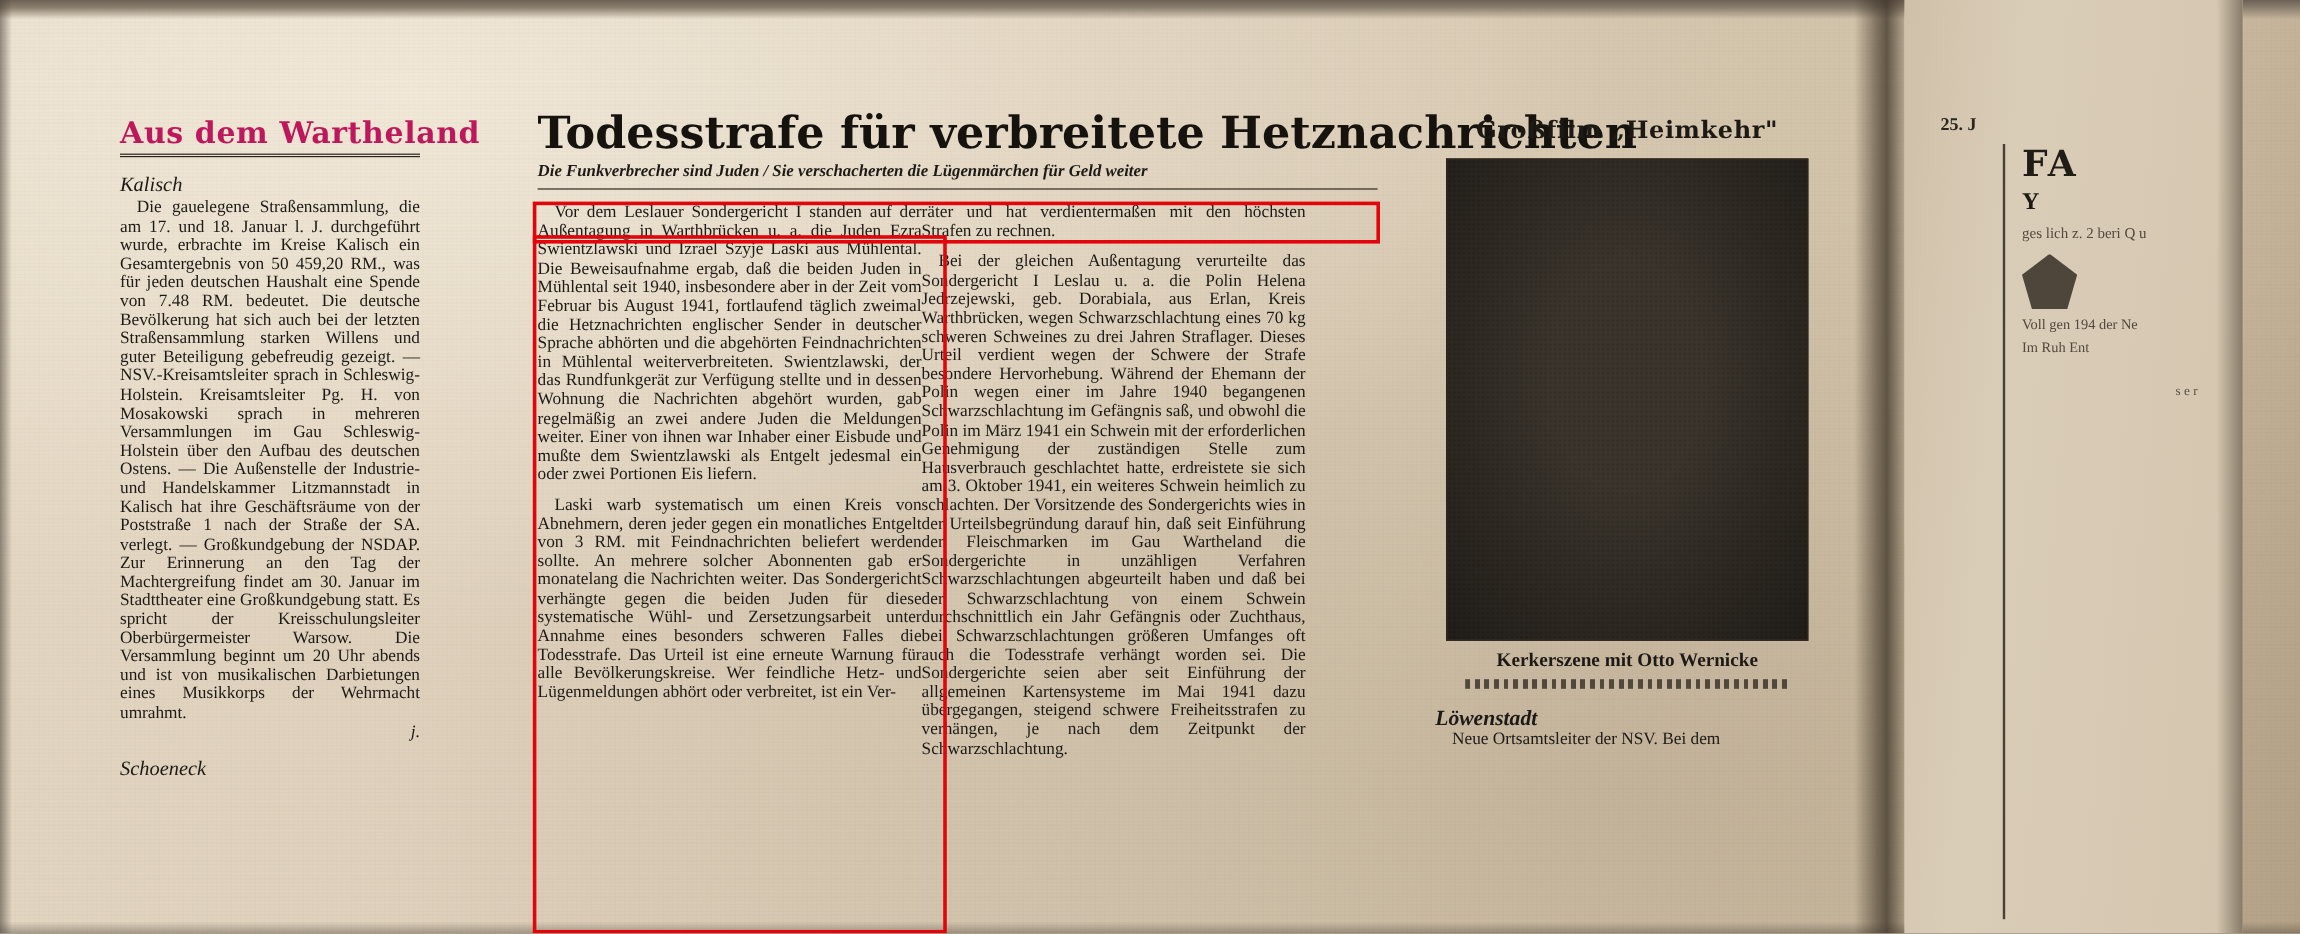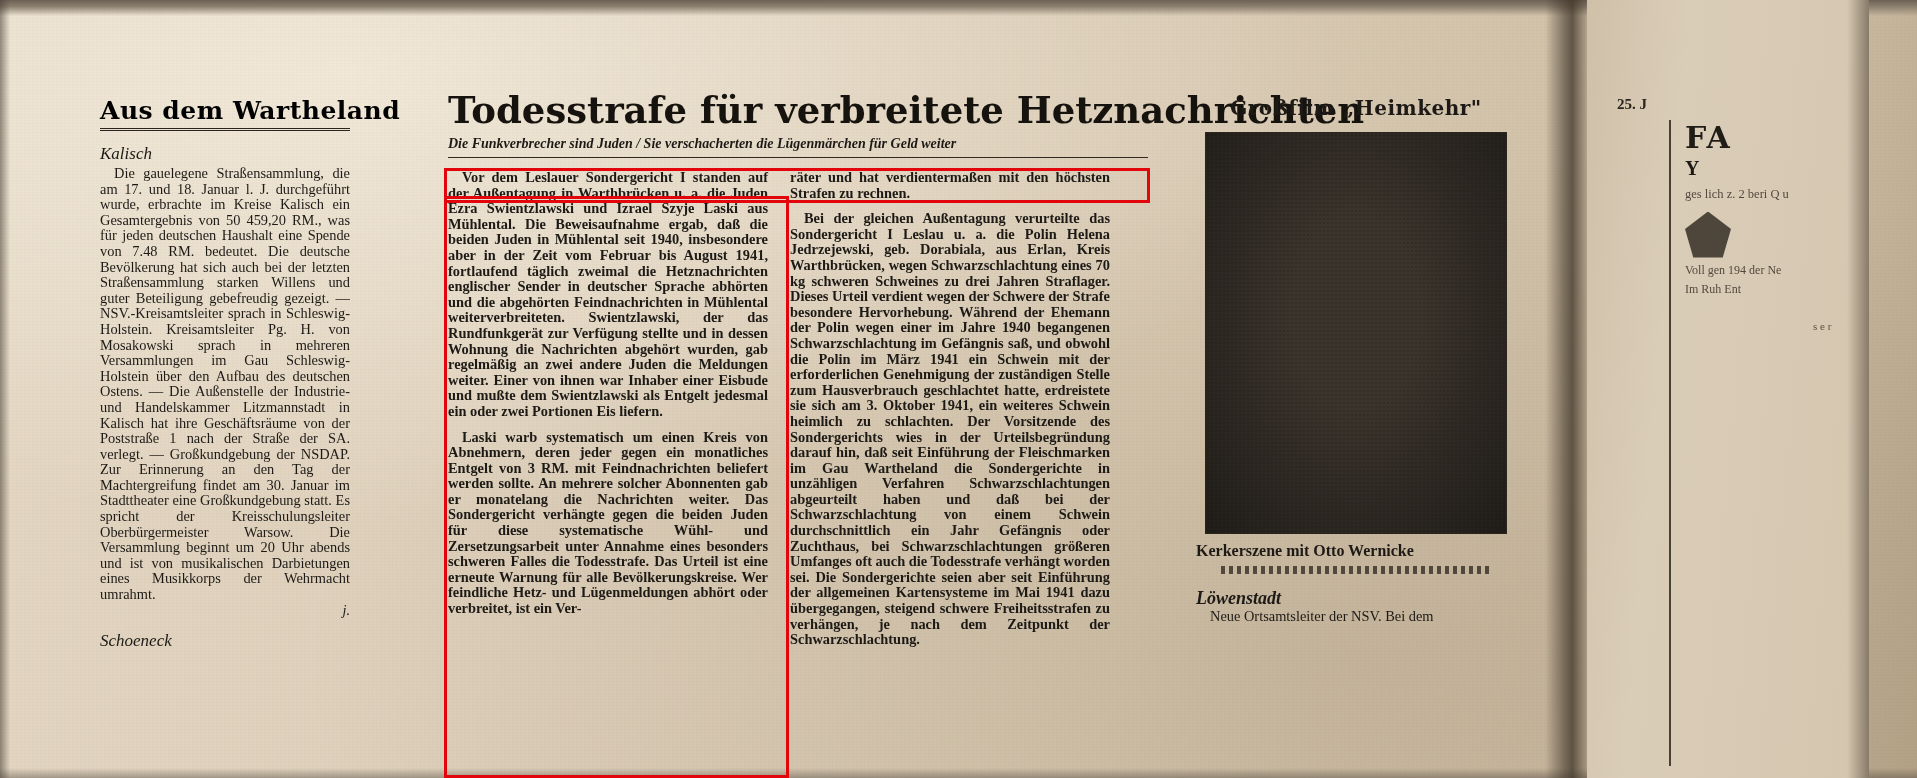--- a/index.html
+++ b/index.html
@@ -70,21 +70,21 @@
 
   .col { position: absolute; }
 
   
   #col1 { left: 100px; top: 96px; width: 250px; }
   .masthead {
     font-family: "DejaVu Serif", serif;
     font-weight: bold;
     font-size: 25px;
     letter-spacing: .5px;
-    color: #000000;
+    color: #be185d;
     border-bottom: 3px double #2a241c;
     padding-bottom: 3px;
     white-space: nowrap;
   }
   .sec-head {
     font-style: italic;
     font-weight: normal;
     font-size: 17px;
     margin-top: 13px;
     margin-bottom: 2px;
@@ -114,22 +114,20 @@
     font-weight: bold;
     font-size: 14px;
     margin-top: 6px;
     padding-bottom: 5px;
     border-bottom: 1.5px solid #30291f;
     white-space: nowrap;
   }
   .two-col {
     margin-top: 12px;
     display: flex;
-    gap: 22px;
-    font-weight: bold;
   }
   .two-col .c { width: 320px; }
 
   
   .redbox {
     position: absolute;
     border: 3px solid #e2050b;
     box-sizing: border-box;
     pointer-events: none;
   }
@@ -168,20 +166,21 @@
     position: absolute; inset: 0;
     opacity: .35;
     background-image: repeating-radial-gradient(circle at 2px 2px, rgba(20,18,14,.55) 0 1px, rgba(0,0,0,0) 1px 4px);
     background-size: 4px 4px;
   }
   .photo .vig {
     position: absolute; inset: 0;
     background: radial-gradient(ellipse at 50% 45%, rgba(0,0,0,0) 30%, rgba(0,0,0,.45) 100%);
   }
   .caption {
+    text-align: center;
     font-weight: bold;
     font-size: 16px;
     margin-top: 8px;
   }
   .rule-orn {
     width: 270px; height: 8px; margin: 6px auto 0;
     background-image: repeating-linear-gradient(90deg, #2a241c 0 4px, rgba(0,0,0,0) 4px 8px);
     opacity: .75;
   }
   .sec-head-4 {

